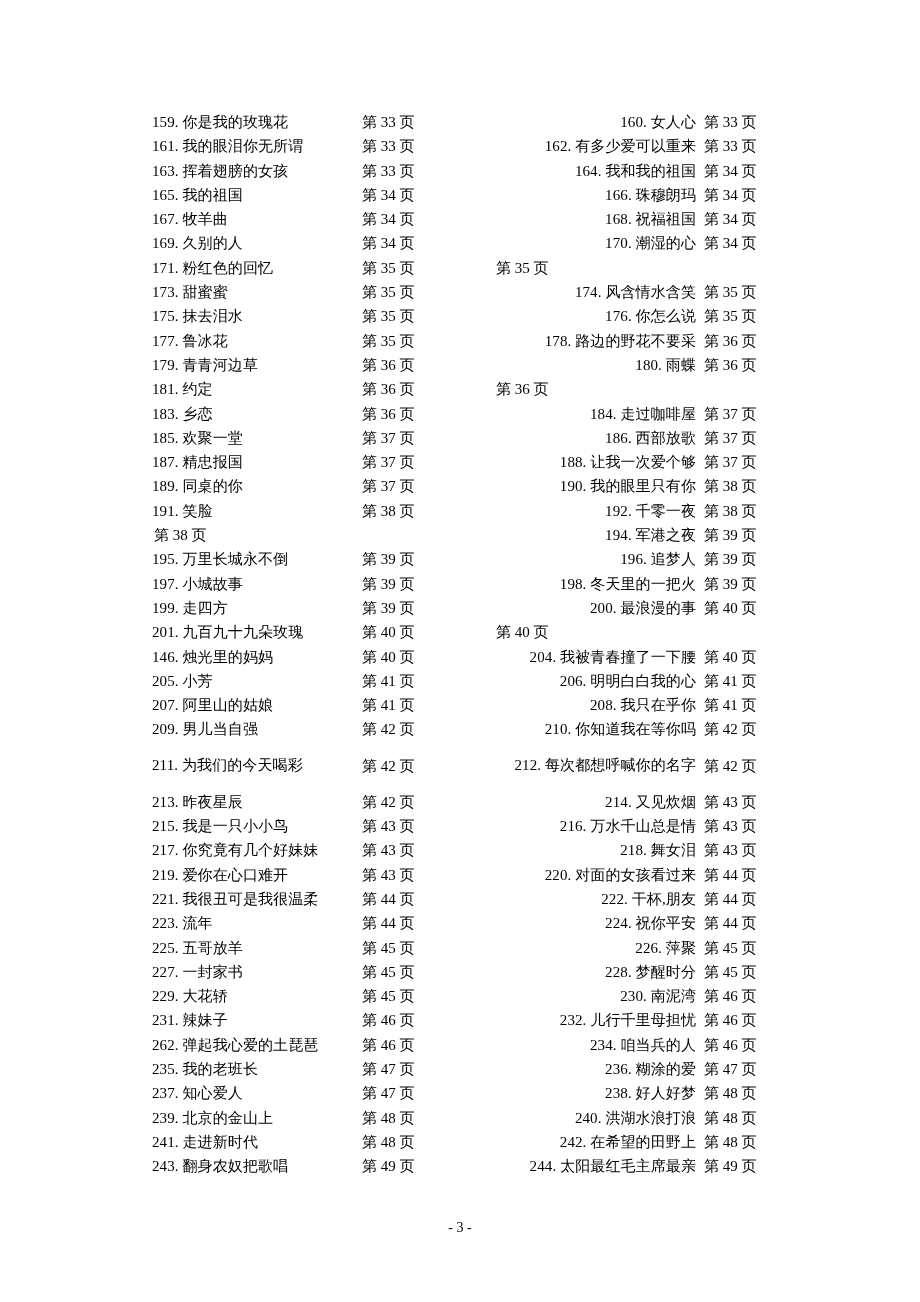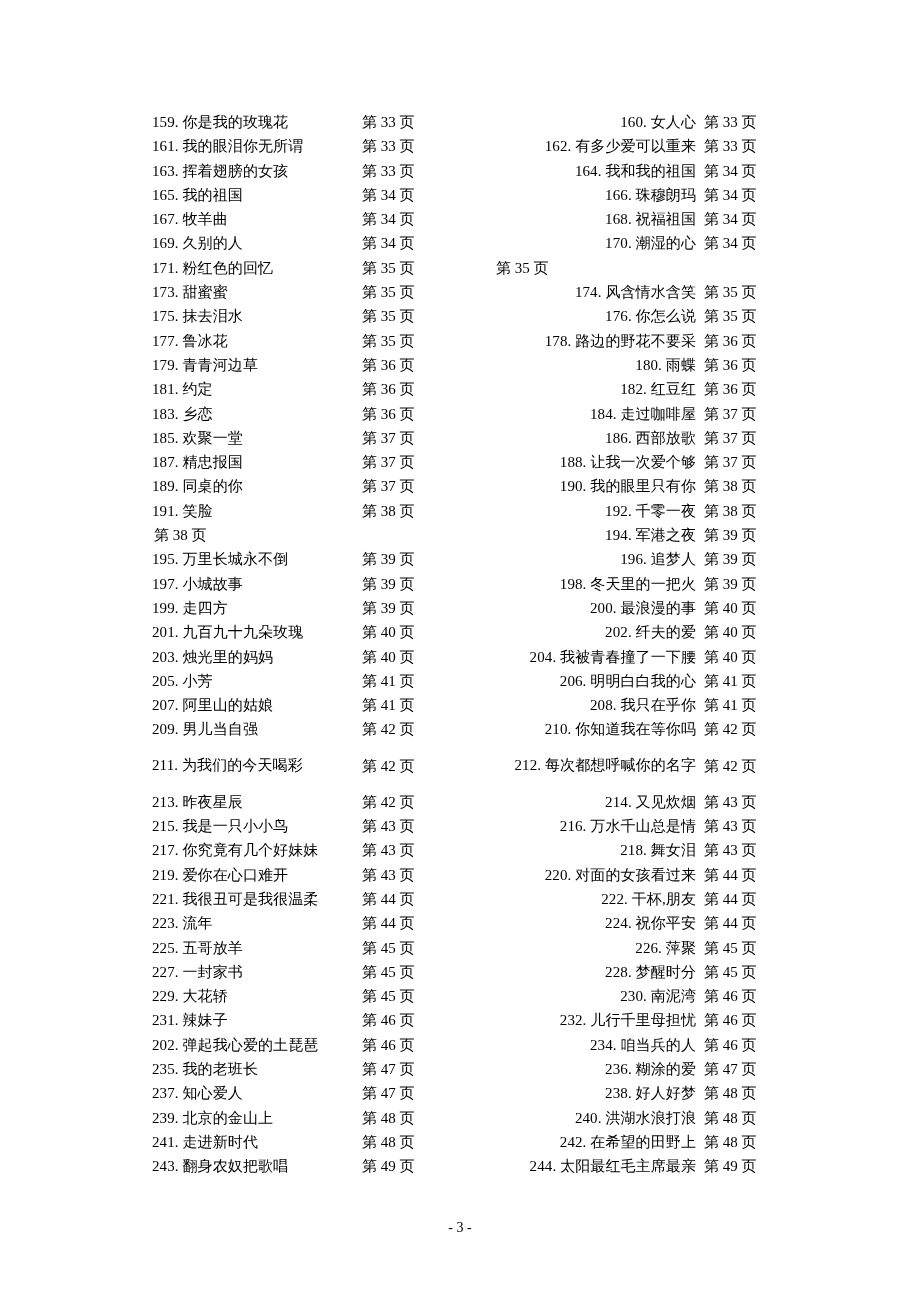--- a/index.html
+++ b/index.html
@@ -207,21 +207,20 @@
           <span class="entry">180. 雨蝶</span>
           <span class="pageno">第 36 页</span>
         </div>
       </div>
       <div class="toc-row">
         <div class="cell left-col">
           <span class="entry">181. 约定</span>
           <span class="pageno">第 36 页</span>
         </div>
         <div class="cell right-col">
-          <span class="entry">182. 红豆红</span>
           <span class="pageno">第 36 页</span>
         </div>
       </div>
       <div class="toc-row">
         <div class="cell left-col">
           <span class="entry">183. 乡恋</span>
           <span class="pageno">第 36 页</span>
         </div>
         <div class="cell right-col">
           <span class="entry">184. 走过咖啡屋</span>
@@ -306,27 +305,26 @@
           <span class="entry">200. 最浪漫的事</span>
           <span class="pageno">第 40 页</span>
         </div>
       </div>
       <div class="toc-row">
         <div class="cell left-col">
           <span class="entry">201. 九百九十九朵玫瑰</span>
           <span class="pageno">第 40 页</span>
         </div>
         <div class="cell right-col">
-          <span class="entry">202. 纤夫的爱</span>
           <span class="pageno">第 40 页</span>
         </div>
       </div>
       <div class="toc-row">
         <div class="cell left-col">
-          <span class="entry">203. 烛光里的妈妈</span>
+          <span class="entry">146. 烛光里的妈妈</span>
           <span class="pageno">第 40 页</span>
         </div>
         <div class="cell right-col">
           <span class="entry">204. 我被青春撞了一下腰</span>
           <span class="pageno">第 40 页</span>
         </div>
       </div>
       <div class="toc-row">
         <div class="cell left-col">
           <span class="entry">205. 小芳</span>
@@ -462,21 +460,21 @@
           <span class="entry">231. 辣妹子</span>
           <span class="pageno">第 46 页</span>
         </div>
         <div class="cell right-col">
           <span class="entry">232. 儿行千里母担忧</span>
           <span class="pageno">第 46 页</span>
         </div>
       </div>
       <div class="toc-row">
         <div class="cell left-col">
-          <span class="entry">202. 弹起我心爱的土琵琶</span>
+          <span class="entry">262. 弹起我心爱的土琵琶</span>
           <span class="pageno">第 46 页</span>
         </div>
         <div class="cell right-col">
           <span class="entry">234. 咱当兵的人</span>
           <span class="pageno">第 46 页</span>
         </div>
       </div>
       <div class="toc-row">
         <div class="cell left-col">
           <span class="entry">235. 我的老班长</span>

